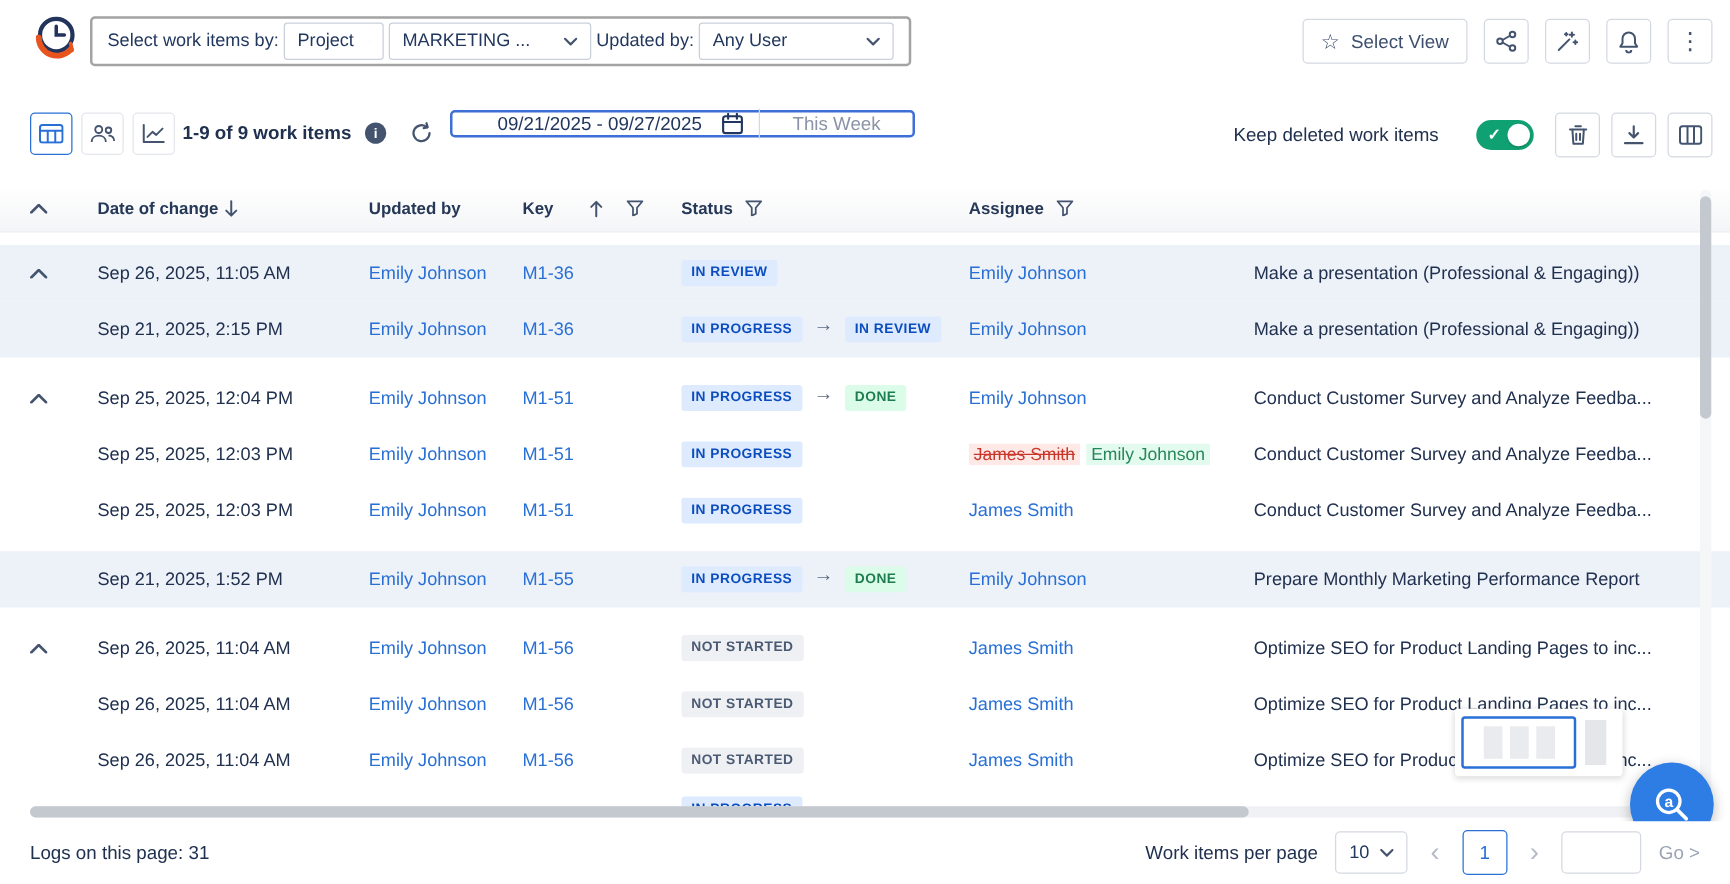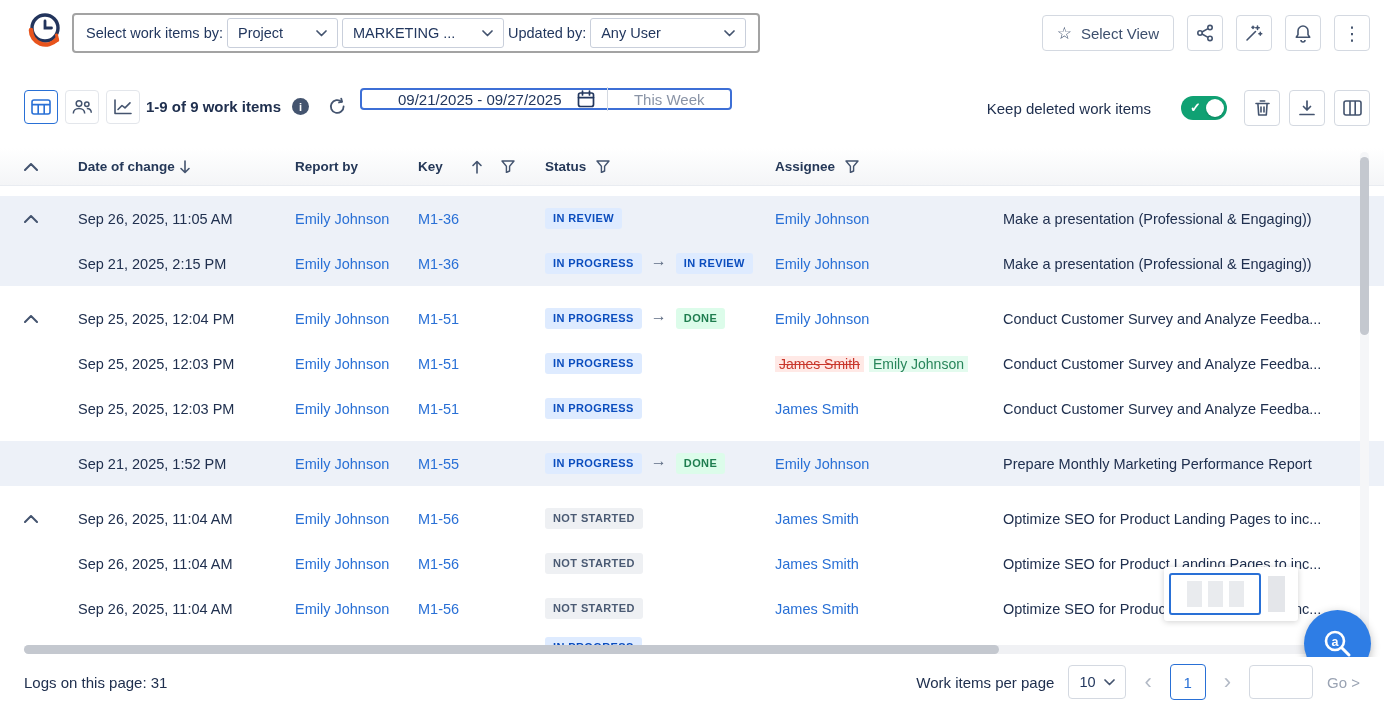--- a/index.html
+++ b/index.html
@@ -7,21 +7,21 @@
   body{font-family:"Liberation Sans",sans-serif;background:#fff;color:#20304f;overflow:hidden;}
   .app{position:relative;width:1384px;height:707px;background:#fff;overflow:hidden;}
   a{text-decoration:none;cursor:pointer;}
   svg{display:block;}
 
   
   .logo{position:absolute;left:22px;top:8px;width:46px;height:48px;}
   .filterbar{position:absolute;left:72px;top:13px;height:40px;border:2px solid #a3a3a3;border-radius:4px;display:flex;align-items:center;padding:0 12px;gap:4px;background:#fff;}
   .flabel{font-size:14.5px;color:#22375e;white-space:nowrap;}
   .dd{height:30px;border:1px solid #c9cfdb;border-radius:3px;display:flex;align-items:center;justify-content:space-between;padding:0 10px;font-size:14.5px;color:#22375e;cursor:pointer;background:#fff;gap:12px;white-space:nowrap;}
-  .dd-project{width:111px;}
+  .dd-project{width:80px;}
   .dd-marketing{width:162px;}
   .dd-user{width:156px;}
 
   .top-actions{position:absolute;right:14px;top:15px;display:flex;align-items:center;gap:13px;}
   .btn-view{height:36px;border:1px solid #d4d9e1;border-radius:4px;background:#fff;display:flex;align-items:center;gap:9px;padding:0 14px;font-size:15px;color:#3d4f6d;cursor:pointer;white-space:nowrap;}
   .star{font-size:17px;color:#3d4f6d;line-height:1;}
   .icon-btn{width:36px;height:36px;border:1px solid #d4d9e1;border-radius:4px;background:#fff;display:flex;align-items:center;justify-content:center;cursor:pointer;color:#44546f;}
   .kebab{font-size:19px;color:#44546f;line-height:1;}
 
   
@@ -234,21 +234,21 @@
             <path d="M1 7l6-6 6 6"></path>
           </svg>
       </div>
       <div class="th">
         <span>Date of change</span>
         <svg width="12" height="16" viewBox="0 0 12 16" fill="none" stroke="#44546f" stroke-width="1.6" stroke-linecap="round" stroke-linejoin="round">
             <path d="M6 2v11M2 9.5L6 13.5 10 9.5"></path>
           </svg>
       </div>
       <div class="th">
-        <span>Report by</span>
+        <span>Updated by</span>
       </div>
       <div class="th">
         <span>Key</span>
         <svg width="12" height="16" viewBox="0 0 12 16" fill="none" stroke="#44546f" stroke-width="1.6" stroke-linecap="round" stroke-linejoin="round" style="margin-left:24px;">
             <path d="M6 14V3M2 6.5L6 2.5 10 6.5"></path>
           </svg>
         <svg width="14" height="13" viewBox="0 0 14 13" fill="none" stroke="#44546f" stroke-width="1.4" stroke-linejoin="round" style="margin-left:14px;">
             <path d="M1 1h12L8.6 6.2V11l-3.2 1.5V6.2L1 1z"></path>
           </svg>
       </div>

